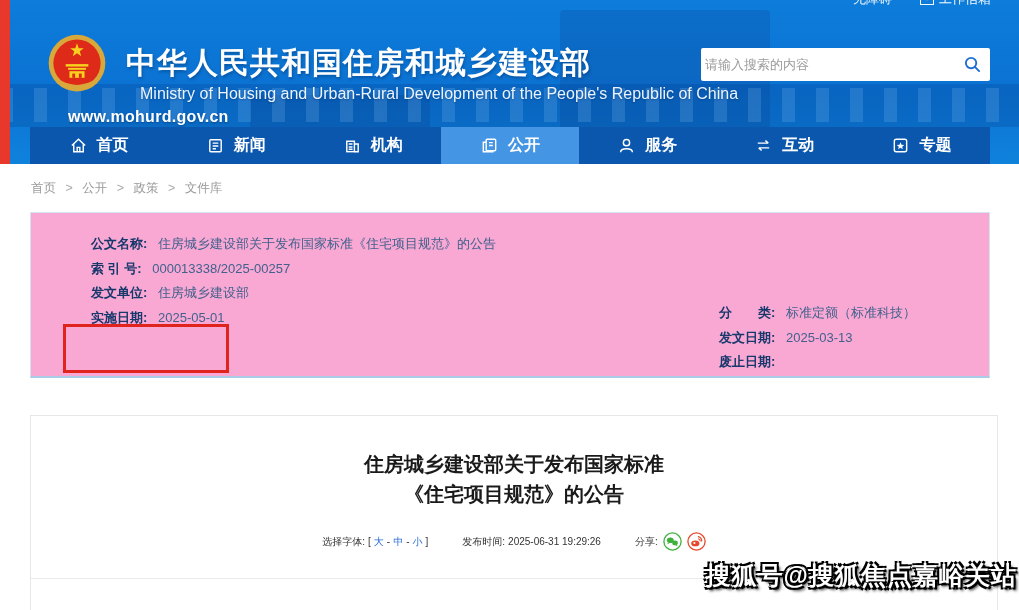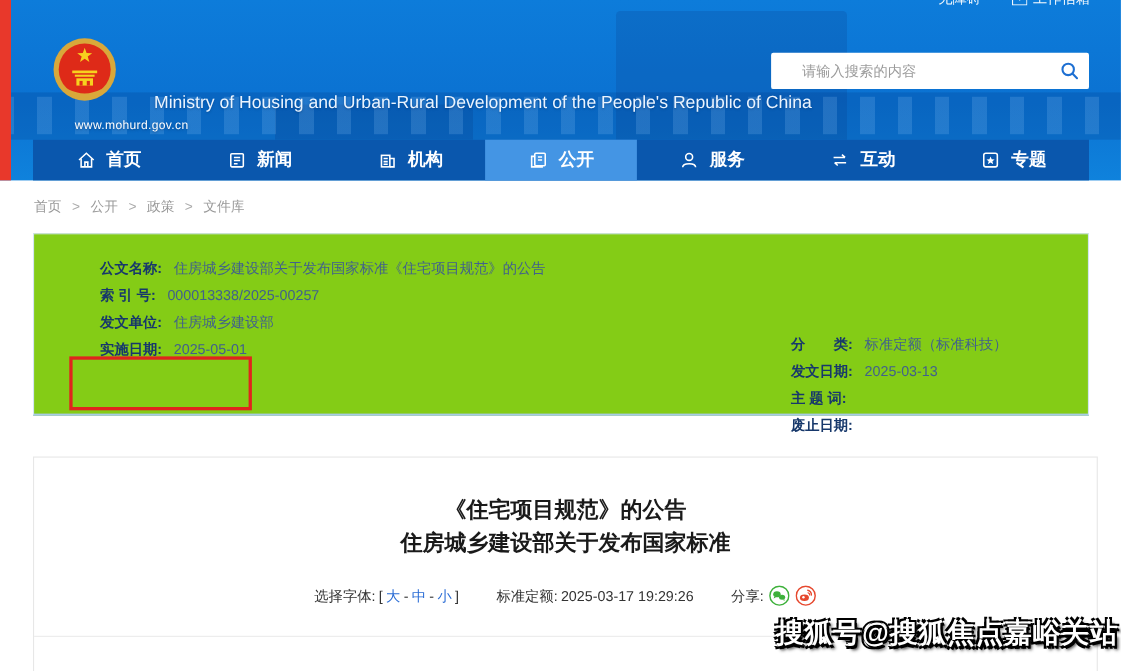--- a/index.html
+++ b/index.html
@@ -19,67 +19,67 @@
   .photo-building2 { position:absolute; left:250px; top:95px; width:180px; height:32px;
     background:rgba(10,50,120,.20); }
 
   .red-strip { position:absolute; left:0; top:0; width:10px; height:164px; background:#e8382b; z-index:8; }
 
   .topbar { position:absolute; top:-10px; right:28px; display:flex; gap:28px; z-index:3;
     color:#ffffff; font-size:13px; opacity:.95; }
   .topbar span { display:inline-flex; gap:5px; align-items:center; cursor:pointer; }
 
   .emblem { position:absolute; left:46px; top:32px; width:62px; height:68px; }
-  .site-url { position:absolute; left:26px; top:108px; color:#fff; font-size:11px; font-weight:normal;
+  .site-url { position:absolute; left:26px; top:108px; color:#fff; font-size:16px; font-weight:bold;
     letter-spacing:.3px; text-shadow:0 1px 2px rgba(0,40,90,.5);padding-left:42px; }
   .site-title { position:absolute; left:126px; top:43px; color:#fff; font-size:30px; font-weight:bold;
     letter-spacing:1px; text-shadow:1px 2px 3px rgba(0,40,90,.4); white-space:nowrap; }
   .site-subtitle { position:absolute; left:140px; top:85px; color:#eaf4ff; font-size:16px;
     text-shadow:0 1px 2px rgba(0,40,90,.4); white-space:nowrap; }
 
   .search-box { position:absolute; right:29px; top:48px; width:289px; height:33px; background:#fff;
     display:flex; align-items:center; border-radius:2px; }
-  .search-box input { flex:1; height:100%; border:none; outline:none; padding:0 6px 0 28px;
+  .search-box input { flex:1; height:100%; border:none; outline:none; padding:0 6px 0 4px;
     font-size:13px; color:#333; font-family:inherit; background:transparent; }
   .search-box input::placeholder { color:#9b9b9b; }
   .search-btn { width:36px; height:100%; display:flex; align-items:center; justify-content:center;
     cursor:pointer; background:none; border:none; }
 
   
   .nav { position:absolute; left:30px; top:127px; width:960px; height:37px; background:#0a57ad;
     display:flex; z-index:5; }
   .nav-item { flex:1; display:flex; align-items:center; justify-content:center; gap:9px;
     color:#fff; font-size:16px; font-weight:bold; cursor:pointer; }
   .nav-item.active { background:#4495e4; }
   .nav-item svg { flex:0 0 auto; }
 
   
   .breadcrumb { position:absolute; left:31px; top:180px; font-size:12.5px; color:#999; }
   .breadcrumb a { color:#999; text-decoration:none; cursor:pointer; }
   .breadcrumb .sep { margin:0 6px; color:#aaa; }
 
   
   .meta-panel { position:absolute; left:30px; top:212px; width:960px; height:166px;
-    background:#84cc16; border:1px solid #d3e5f2; border-bottom:2px solid #a8cbe7; }
+    background:#f9a8d4; border:1px solid #d3e5f2; border-bottom:2px solid #a8cbe7; }
   .meta-col { position:absolute; top:19px; font-size:13px; }
   .meta-col.left { left:60px; width:600px; }
   .meta-col.right { left:688px; top:43px; width:260px;margin-top:45px; }
   .meta-row { height:24.5px; line-height:24.5px; white-space:nowrap; }
   .meta-label { font-weight:bold; color:#17386b; }
   .meta-value { color:#41618c; margin-left:7px; }
   .highlight-box { position:absolute; left:32px; top:111px; width:166px; height:49px;
     border:3px solid #e0241d; z-index:4; }
 
   
   .content-box { position:absolute; left:30px; top:415px; width:968px; height:240px;
     background:#fff; border:1px solid #e7e7e7; }
   .article-title { margin-top:33px; text-align:center; font-size:20px; font-weight:bold;
     color:#1a1a1a; line-height:30px; }
   .article-meta { margin-top:23px; display:flex; justify-content:center; align-items:center;
-    gap:8px; font-size:13px; color:#333; }
+    gap:8px; font-size:10px; color:#333; }
   .article-meta .group { display:inline-flex; align-items:center; gap:3px; }
   .size-link { color:#2a6cd5; cursor:pointer; }
   .meta-gap { width:18px; }
   .share-icons { display:inline-flex; gap:5px; align-items:center; margin-left:2px; }
   .share-icons svg { cursor:pointer; }
   .article-divider { margin:27px 0 0 0; border:none; border-top:1px solid #ececec; }
 
   
   .watermark { position:absolute; right:2px; bottom:18px; z-index:20; font-size:25px; font-weight:bold;
     color:#fff; letter-spacing:1px; white-space:nowrap;
@@ -113,20 +113,21 @@
       <circle cx="32" cy="33" r="25" fill="#de2a18"></circle>
       <polygon fill="#f7d11e" points="32,12 33.8,17.2 39.2,17.3 34.9,20.5 36.5,25.7 32,22.6 27.5,25.7 29.1,20.5 24.8,17.3 30.2,17.2"></polygon>
       <rect x="20" y="34" width="24" height="2.6" fill="#f7d11e"></rect>
       <rect x="22.5" y="38" width="19" height="2" fill="#f7d11e"></rect>
       <rect x="24" y="41.5" width="16" height="7" fill="#f7d11e"></rect>
       <rect x="27" y="44" width="3" height="4.5" fill="#de2a18"></rect>
       <rect x="34" y="44" width="3" height="4.5" fill="#de2a18"></rect>
       <path d="M16 52 Q32 60 48 52 L46 57 Q32 64 18 57 Z" fill="#d9a83a"></path>
     </svg>
     <div class="site-url">www.mohurd.gov.cn</div>
+    <div class="site-title">中华人民共和国住房和城乡建设部</div>
     <div class="site-subtitle">Ministry of Housing and Urban-Rural Development of the People's Republic of China</div>
 
     <div class="search-box">
       <input type="text" placeholder="请输入搜索的内容" style="">
       <button class="search-btn">
         <svg width="17" height="17" viewBox="0 0 18 18">
           <circle cx="7.5" cy="7.5" r="5.5" fill="none" stroke="#1d6fd2" stroke-width="2"></circle>
           <line x1="11.8" y1="11.8" x2="16" y2="16" stroke="#1d6fd2" stroke-width="2" stroke-linecap="round"></line>
         </svg>
       </button>
@@ -221,51 +222,47 @@
     <div class="meta-col right">
       <div class="meta-row">
         <span class="meta-label">分　　类:</span>
         <span class="meta-value">标准定额（标准科技）</span>
       </div>
       <div class="meta-row">
         <span class="meta-label">发文日期:</span>
         <span class="meta-value">2025-03-13</span>
       </div>
       <div class="meta-row">
-        <span class="meta-label">主 题 词:</span>
-        <span class="meta-value"></span>
-      </div>
-      <div class="meta-row">
         <span class="meta-label">废止日期:</span>
         <span class="meta-value"></span>
       </div>
     </div>
     <div class="highlight-box"></div>
   </div>
 
   <div class="content-box">
     <div class="article-title">
+      <div>住房城乡建设部关于发布国家标准</div>
       <div>《住宅项目规范》的公告</div>
-      <div>住房城乡建设部关于发布国家标准</div>
     </div>
     <div class="article-meta">
       <span class="group">
         <span>选择字体:</span>
         <span>[</span>
         <span class="size-link">大</span>
         <span>-</span>
         <span class="size-link">中</span>
         <span>-</span>
         <span class="size-link">小</span>
         <span>]</span>
       </span>
       <span class="meta-gap"></span>
       <span class="group">
-        <span>标准定额:</span>
-        <span>2025-03-17 19:29:26</span>
+        <span>发布时间:</span>
+        <span>2025-06-31 19:29:26</span>
       </span>
       <span class="meta-gap"></span>
       <span class="group">
         <span>分享:</span>
         <span class="share-icons">
           <svg width="19" height="19" viewBox="0 0 19 19">
             <circle cx="9.5" cy="9.5" r="8.6" fill="#fff" stroke="#3eb13b" stroke-width="1.3"></circle>
             <ellipse cx="7.3" cy="8.2" rx="3.4" ry="2.8" fill="#3eb13b"></ellipse>
             <path d="M5 10.5 L4.2 12.2 L6.3 11.2 Z" fill="#3eb13b"></path>
             <ellipse cx="12" cy="10.9" rx="2.8" ry="2.3" fill="#3eb13b"></ellipse>

